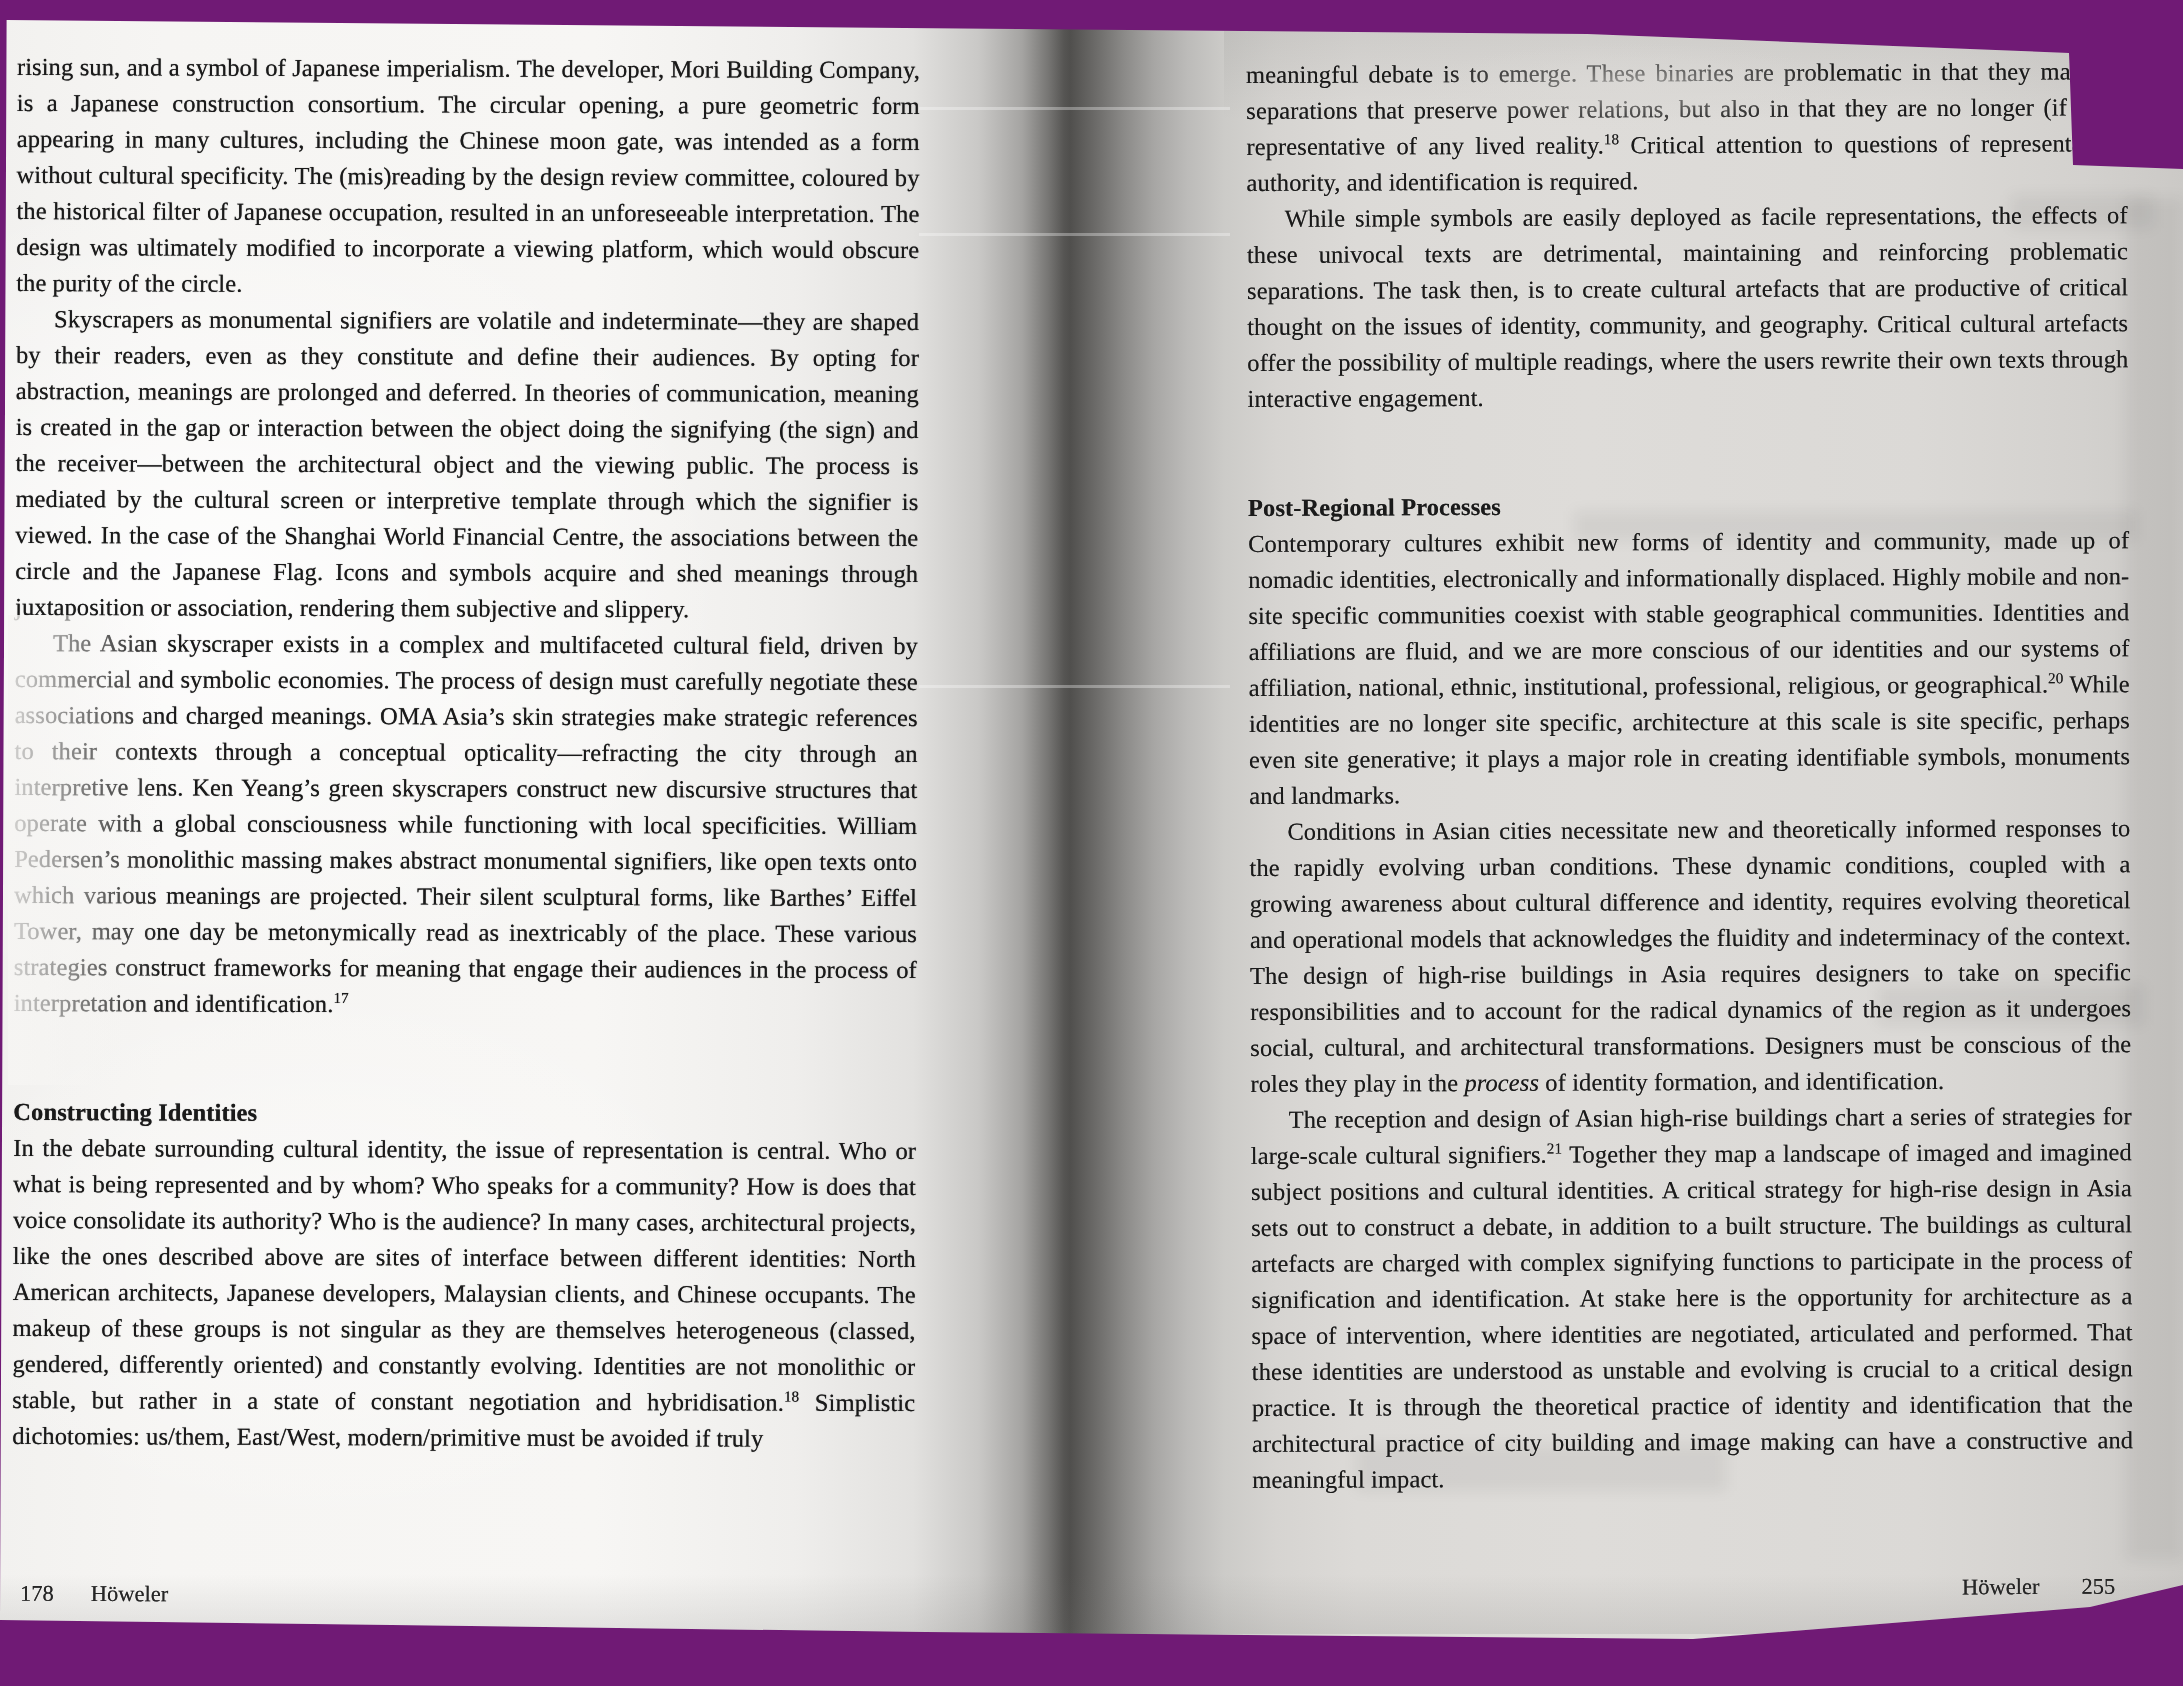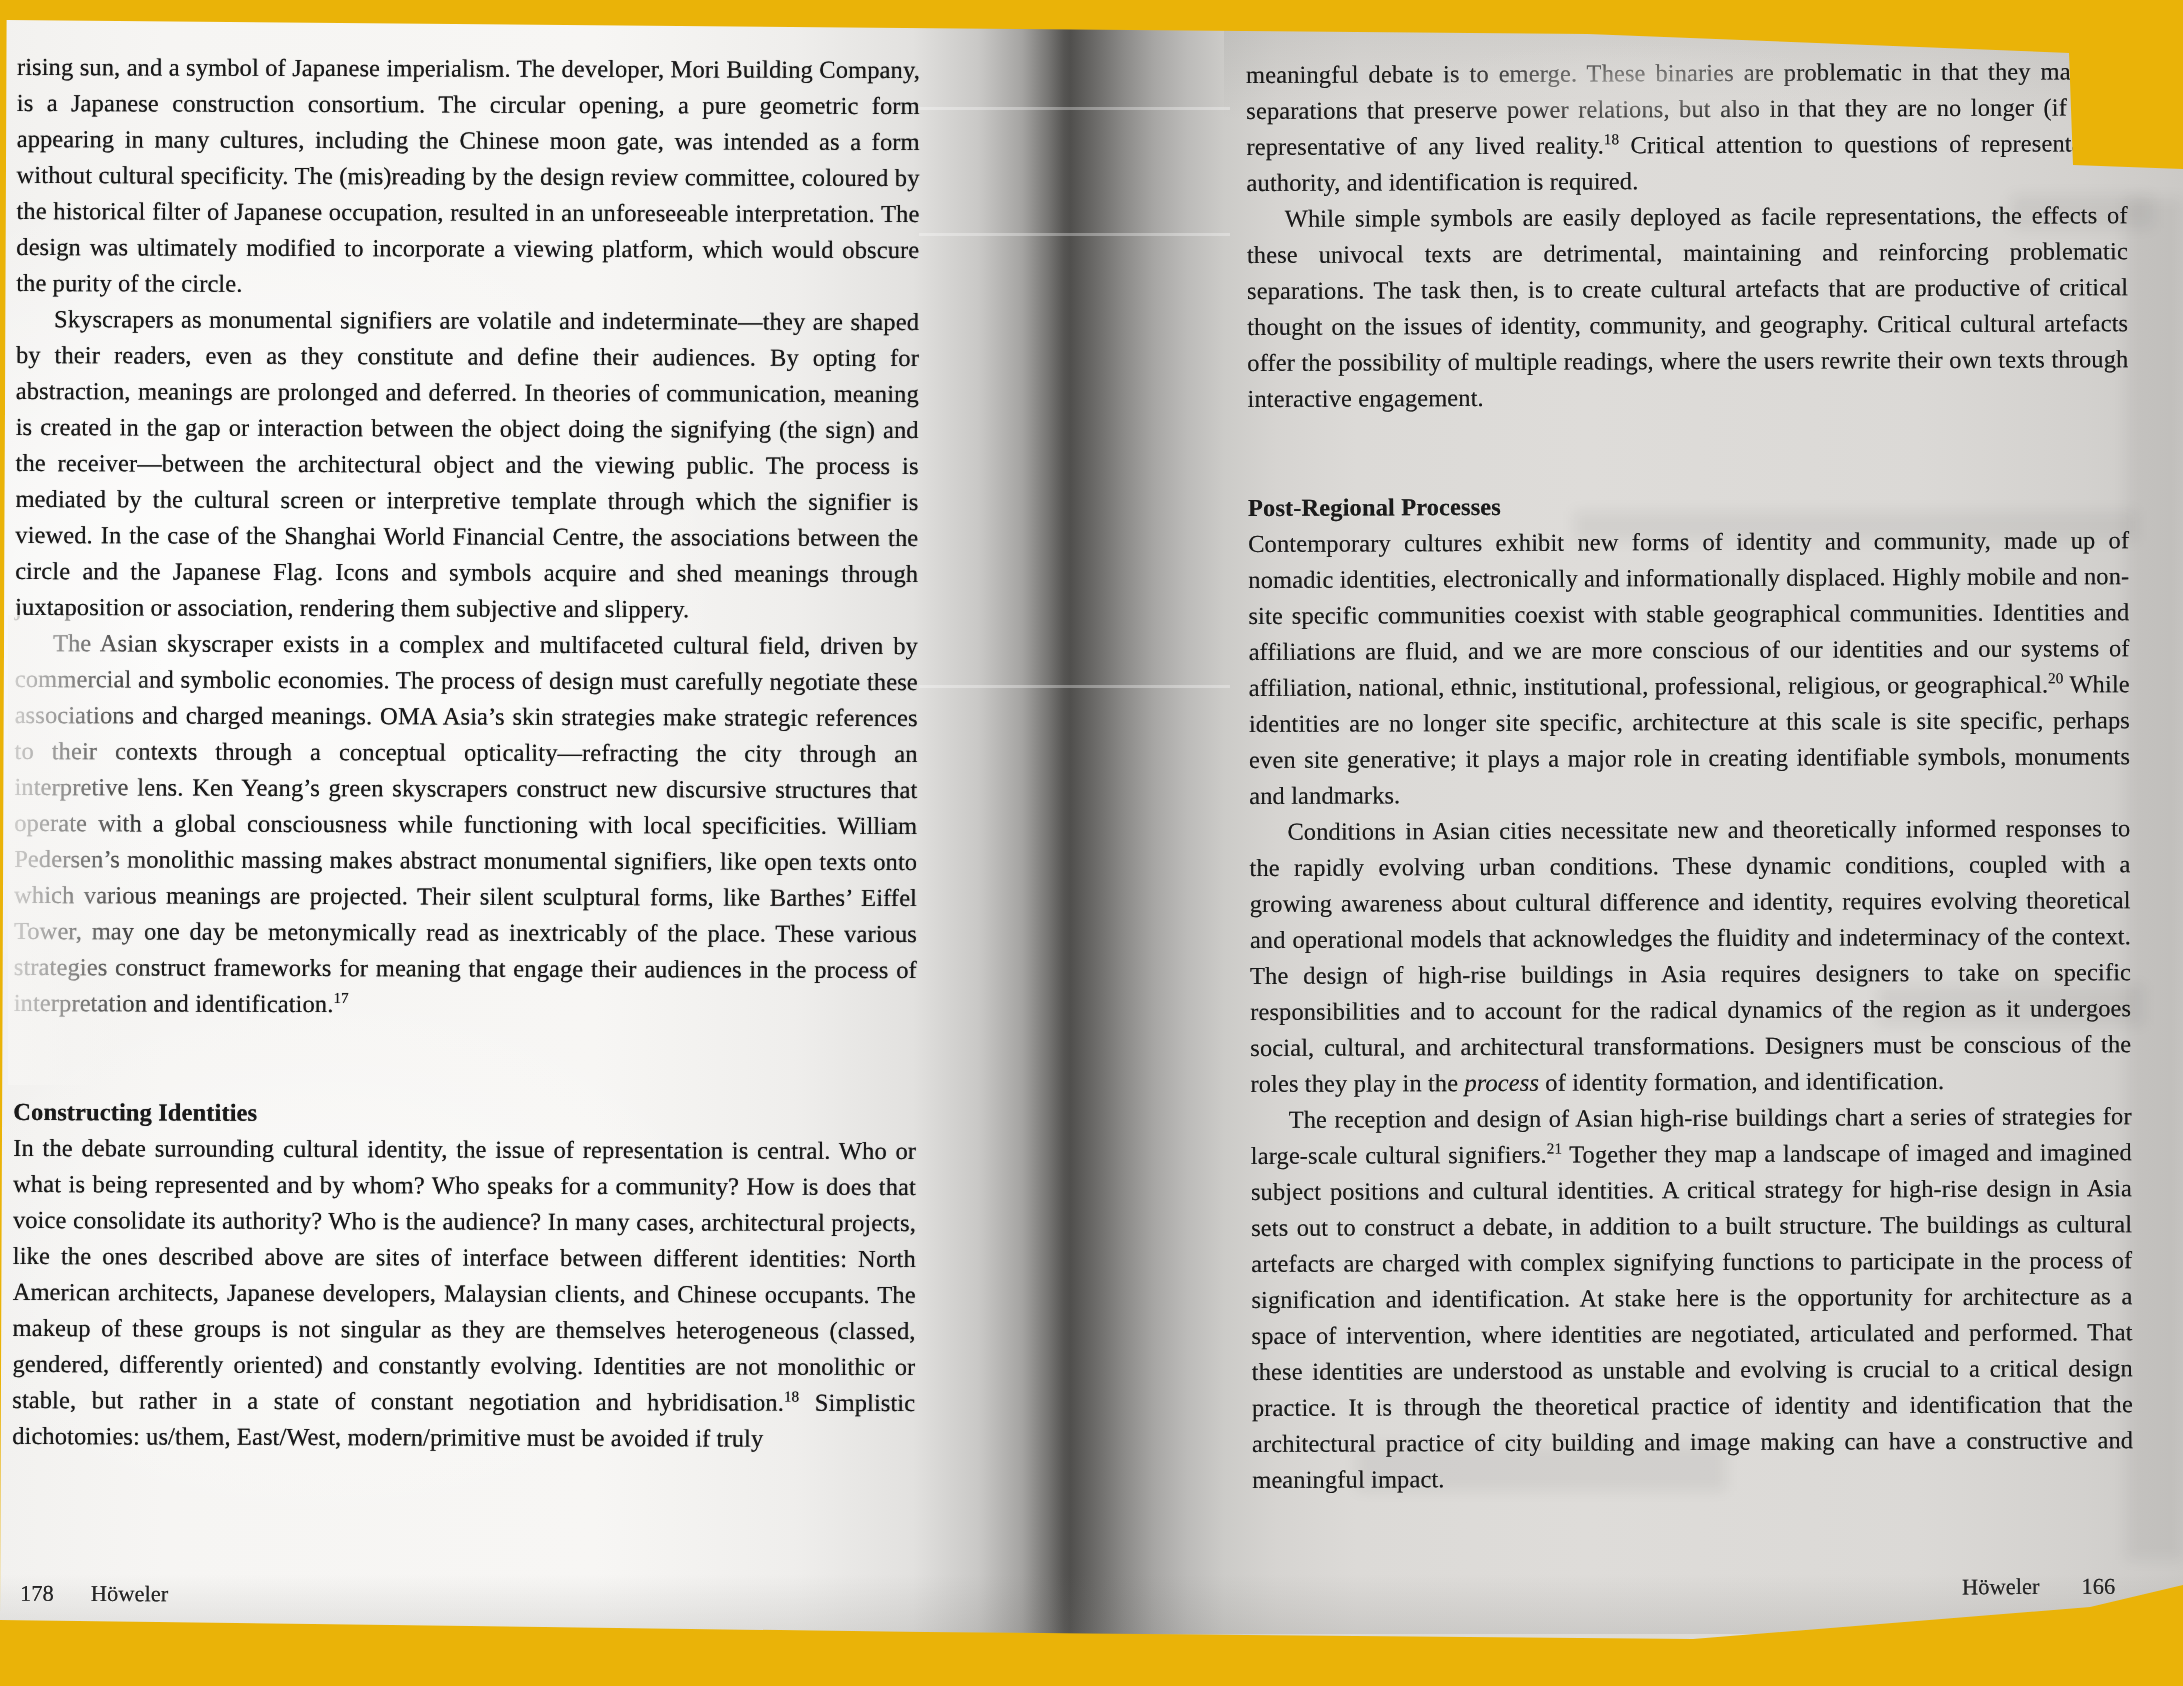--- a/index.html
+++ b/index.html
@@ -1,21 +1,21 @@
 <!DOCTYPE html>
 <html style="font-size:10.6px"><head>
 <meta charset="utf-8">
 <style>
   html, body { margin: 0; padding: 0; background: #ffffff; }
   .canvas {
     position: relative;
     width: 2183px;
     height: 1687px;
     overflow: hidden;
-    background: #eab308;
+    background: #701a75;
     font-family: "Liberation Serif", "DejaVu Serif", serif;
   }
   .scan {
     position: absolute;
     inset: 0;
     clip-path: polygon(6.6px 20px, 1587px 34px, 2069px 53px, 2073px 165px,
                        2183px 169px, 2183px 1585px, 2090px 1607px,
                        1693px 1639px, 926px 1632px, 0px 1620px);
     background-image:
       radial-gradient(ellipse 728px 595px at 218px 595px, rgba(255,255,255,0.85), rgba(255,255,255,0) 70%),
@@ -125,18 +125,18 @@
 
     <div class="artifact fade fade-left-margin"></div>
     <div class="artifact fade fade-right-top"></div>
 
     <div class="footer footer-left">
       <span>178</span>
       <span>Höweler</span>
     </div>
     <div class="footer footer-right">
       <span>Höweler</span>
-      <span>166</span>
+      <span>255</span>
     </div>
 
   </div>
 </div>
 
 
 </body></html>

